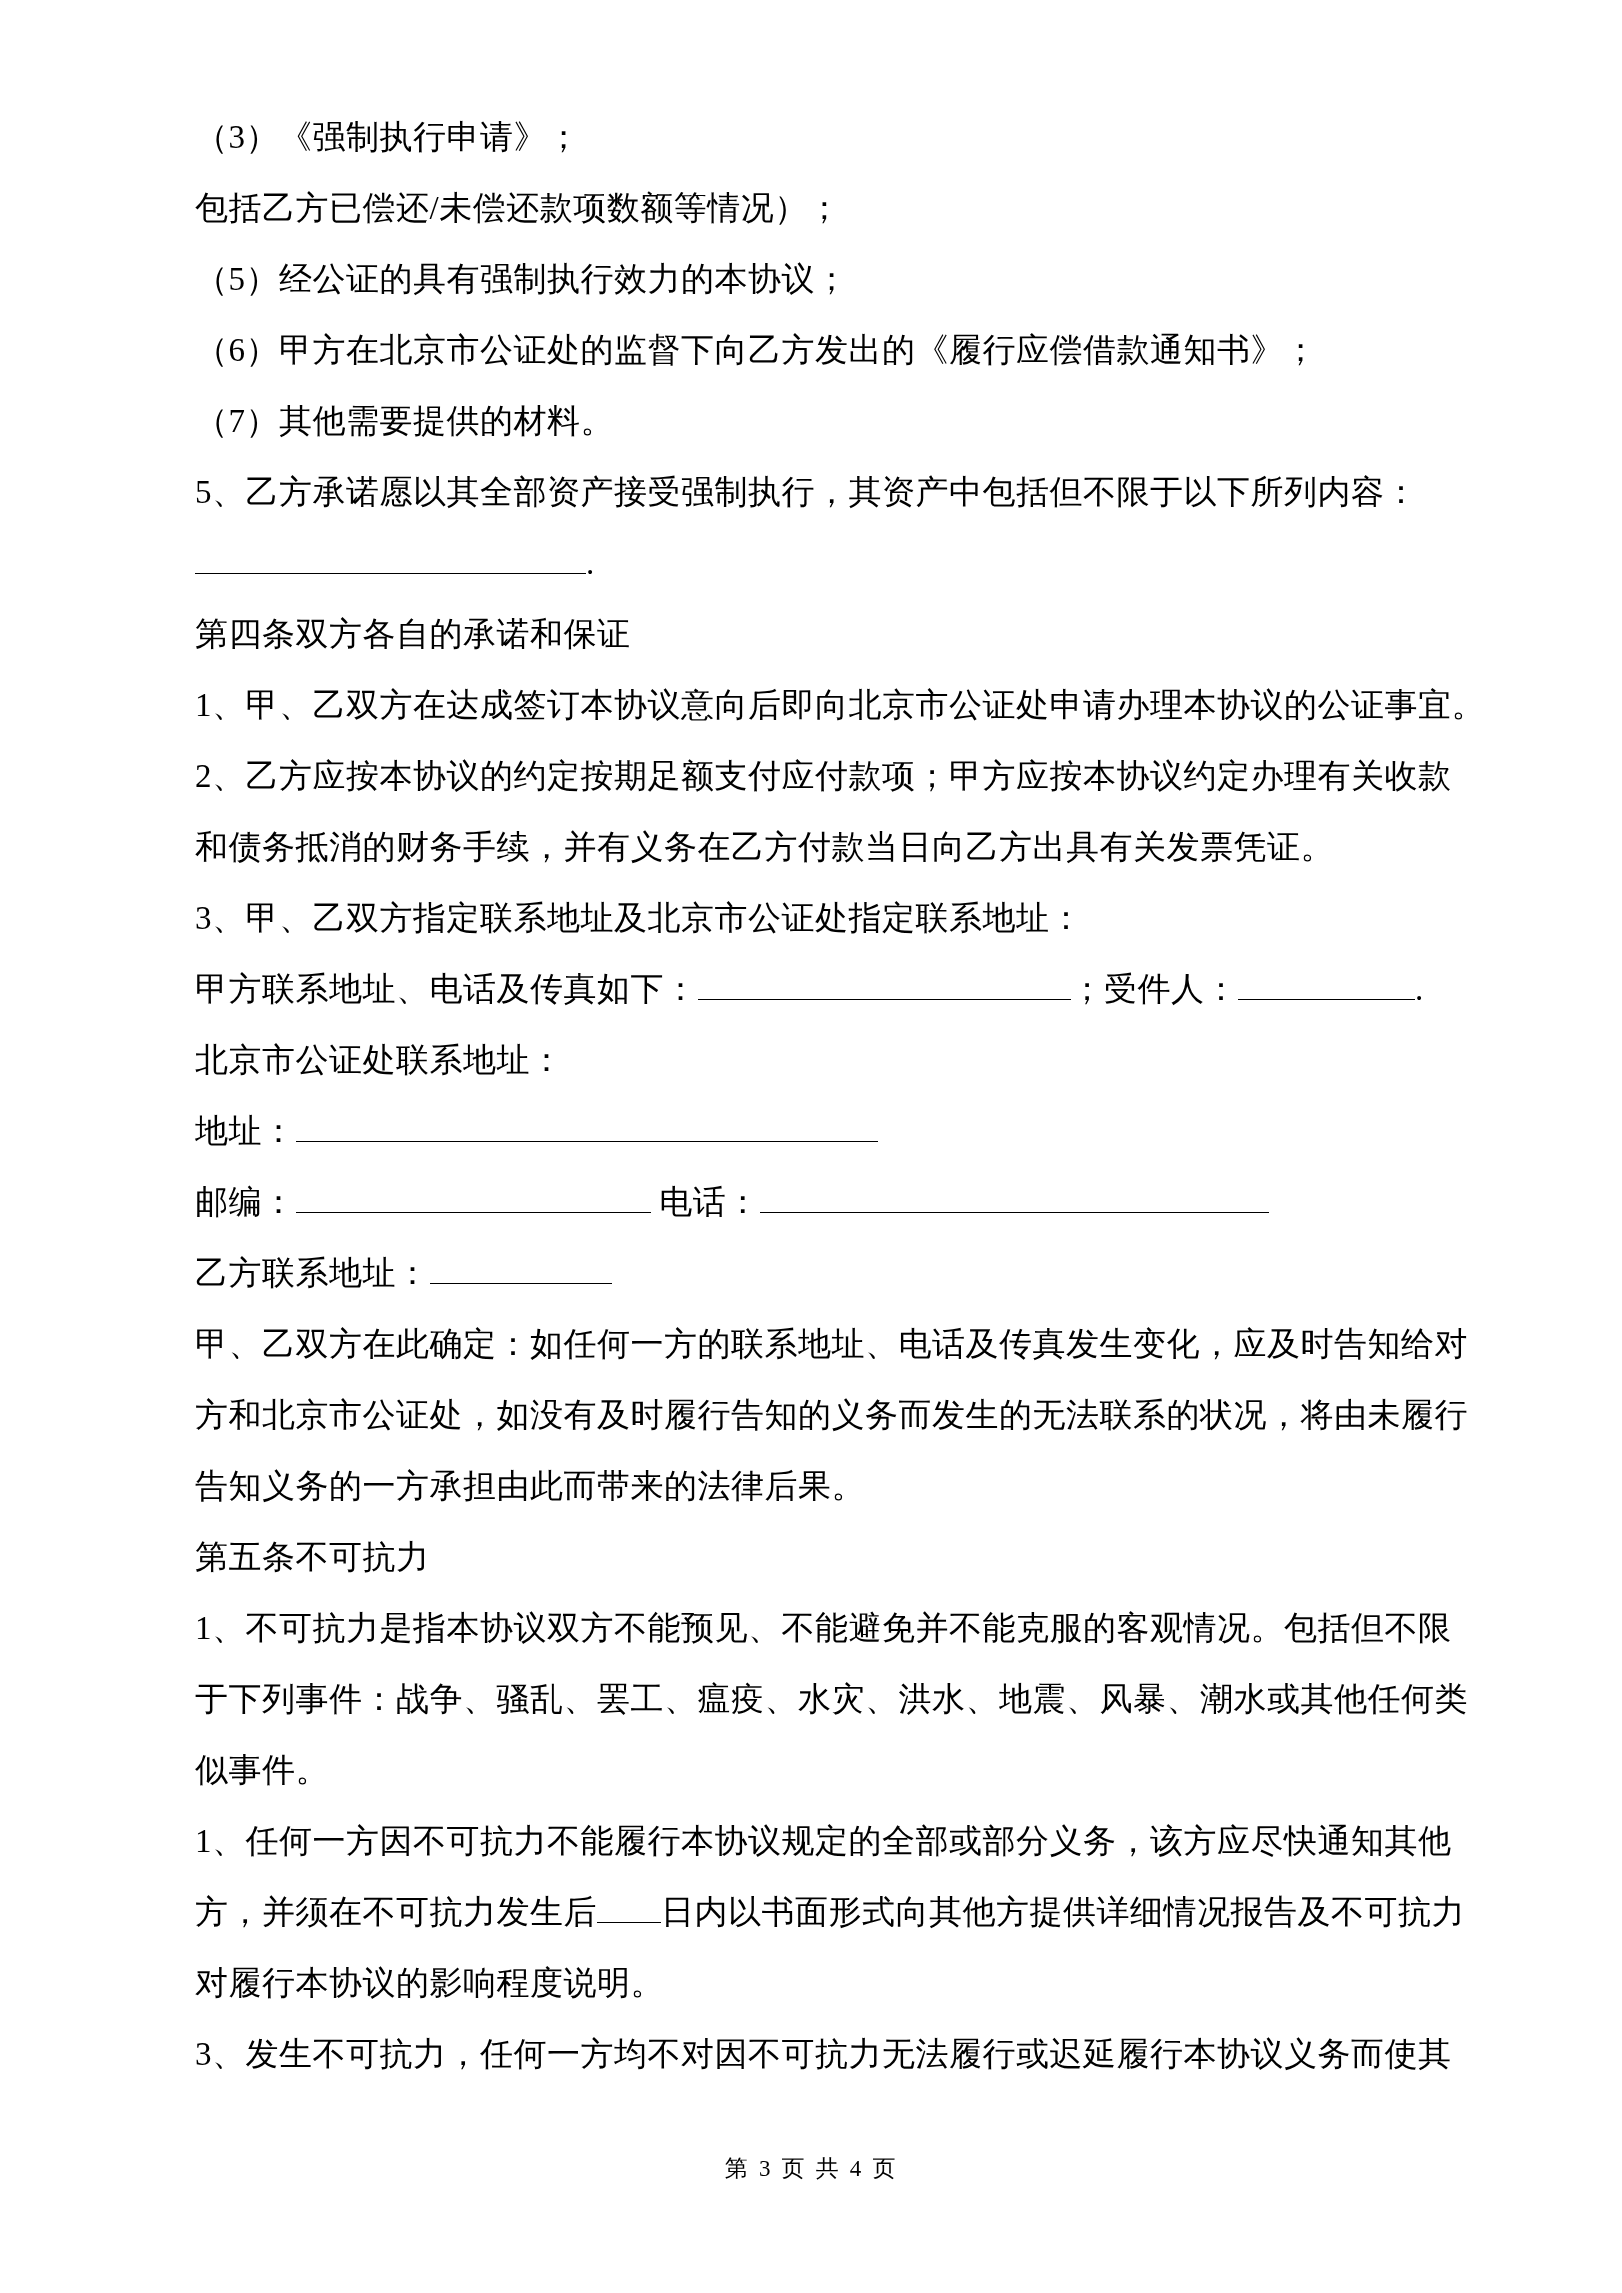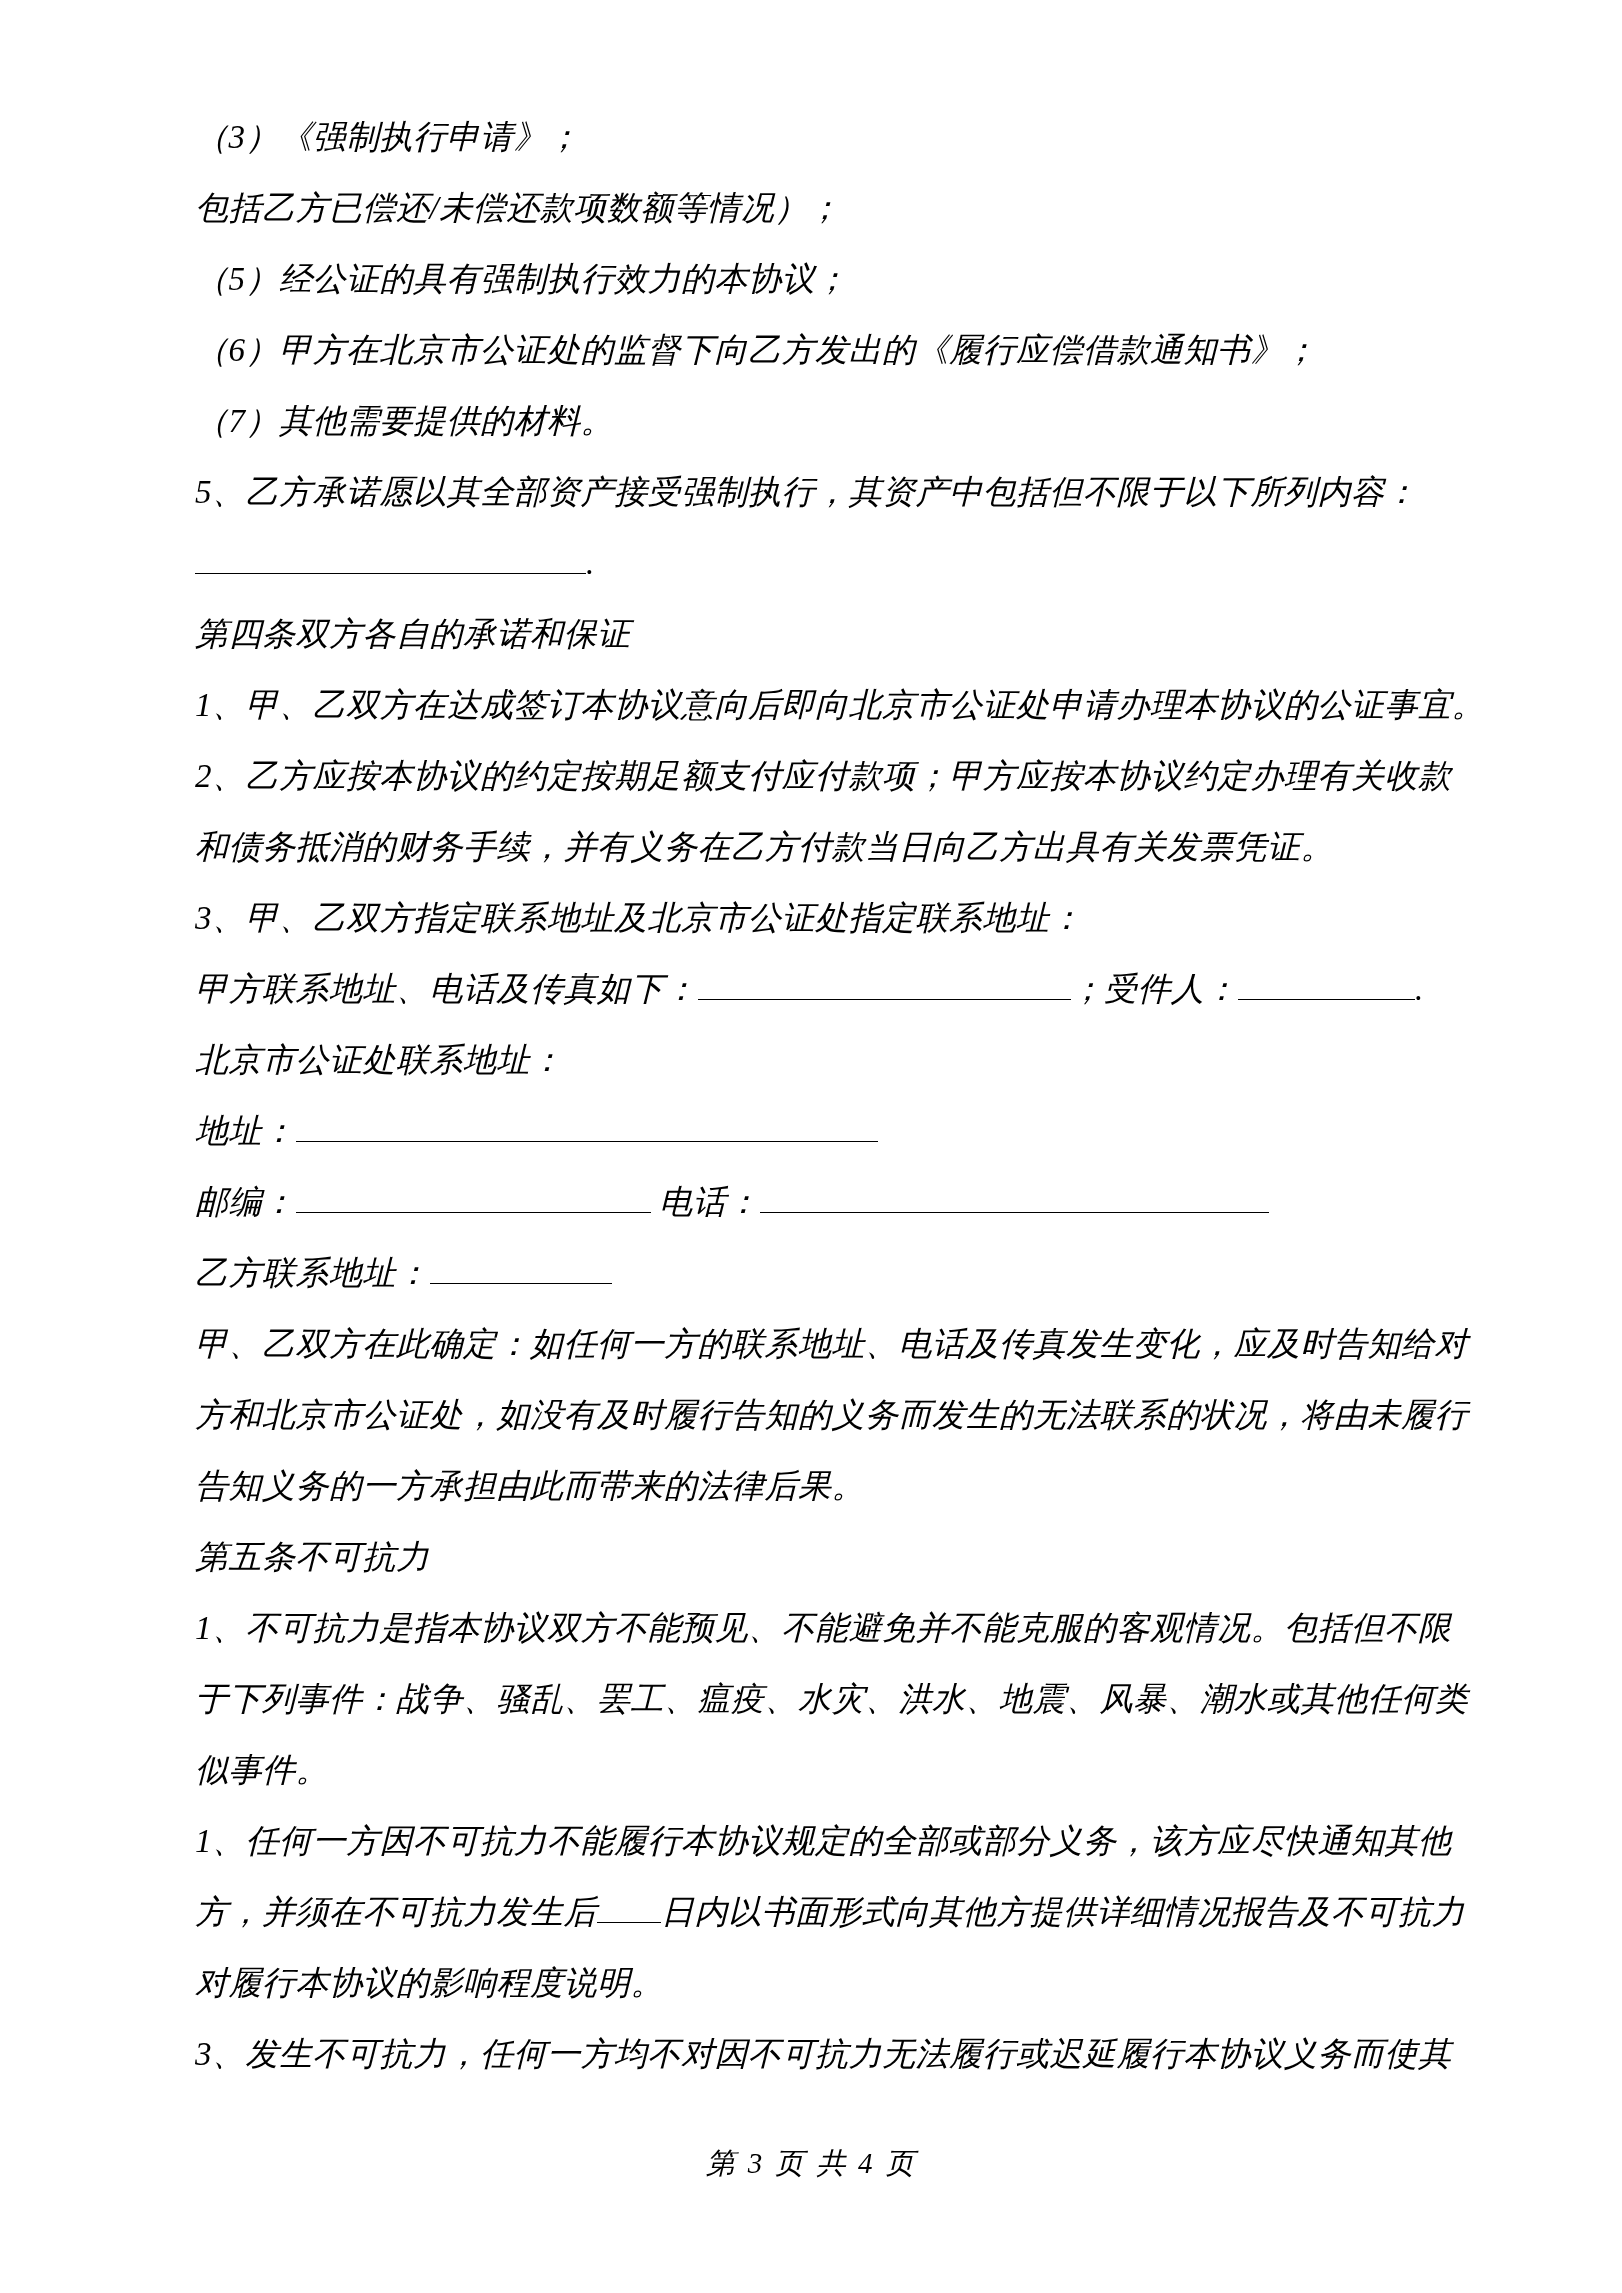--- a/index.html
+++ b/index.html
@@ -10,21 +10,20 @@
   .page {
     position: relative;
     width: 1623px;
     height: 2217px;
     background: #ffffff;
     color: #000000;
     font-family: "Liberation Serif", "DejaVu Serif", serif;
     font-size: 33px;
     box-sizing: border-box;
     overflow: hidden;
-    font-style: italic;
   }
   .doc-body {
     position: absolute;
     top: 102px;
     left: 195px;
     right: 116px;
   }
   .line {
     margin: 0;
     padding: 0;
@@ -38,21 +37,21 @@
     border-bottom: 1.8px solid #000000;
     height: 3.6px;
     vertical-align: baseline;
   }
   .footer {
     position: absolute;
     bottom: 33px;
     left: 0;
     width: 100%;
     text-align: center;
-    font-size: 29px;
+    font-size: 23px;
     letter-spacing: 2.7px;
     color: #000000;
   }
 </style>
 </head>
 <body>
 
 <div class="page">
   <div class="doc-body">
       <p class="line"><span>（3）《强制执行申请》；</span></p>

